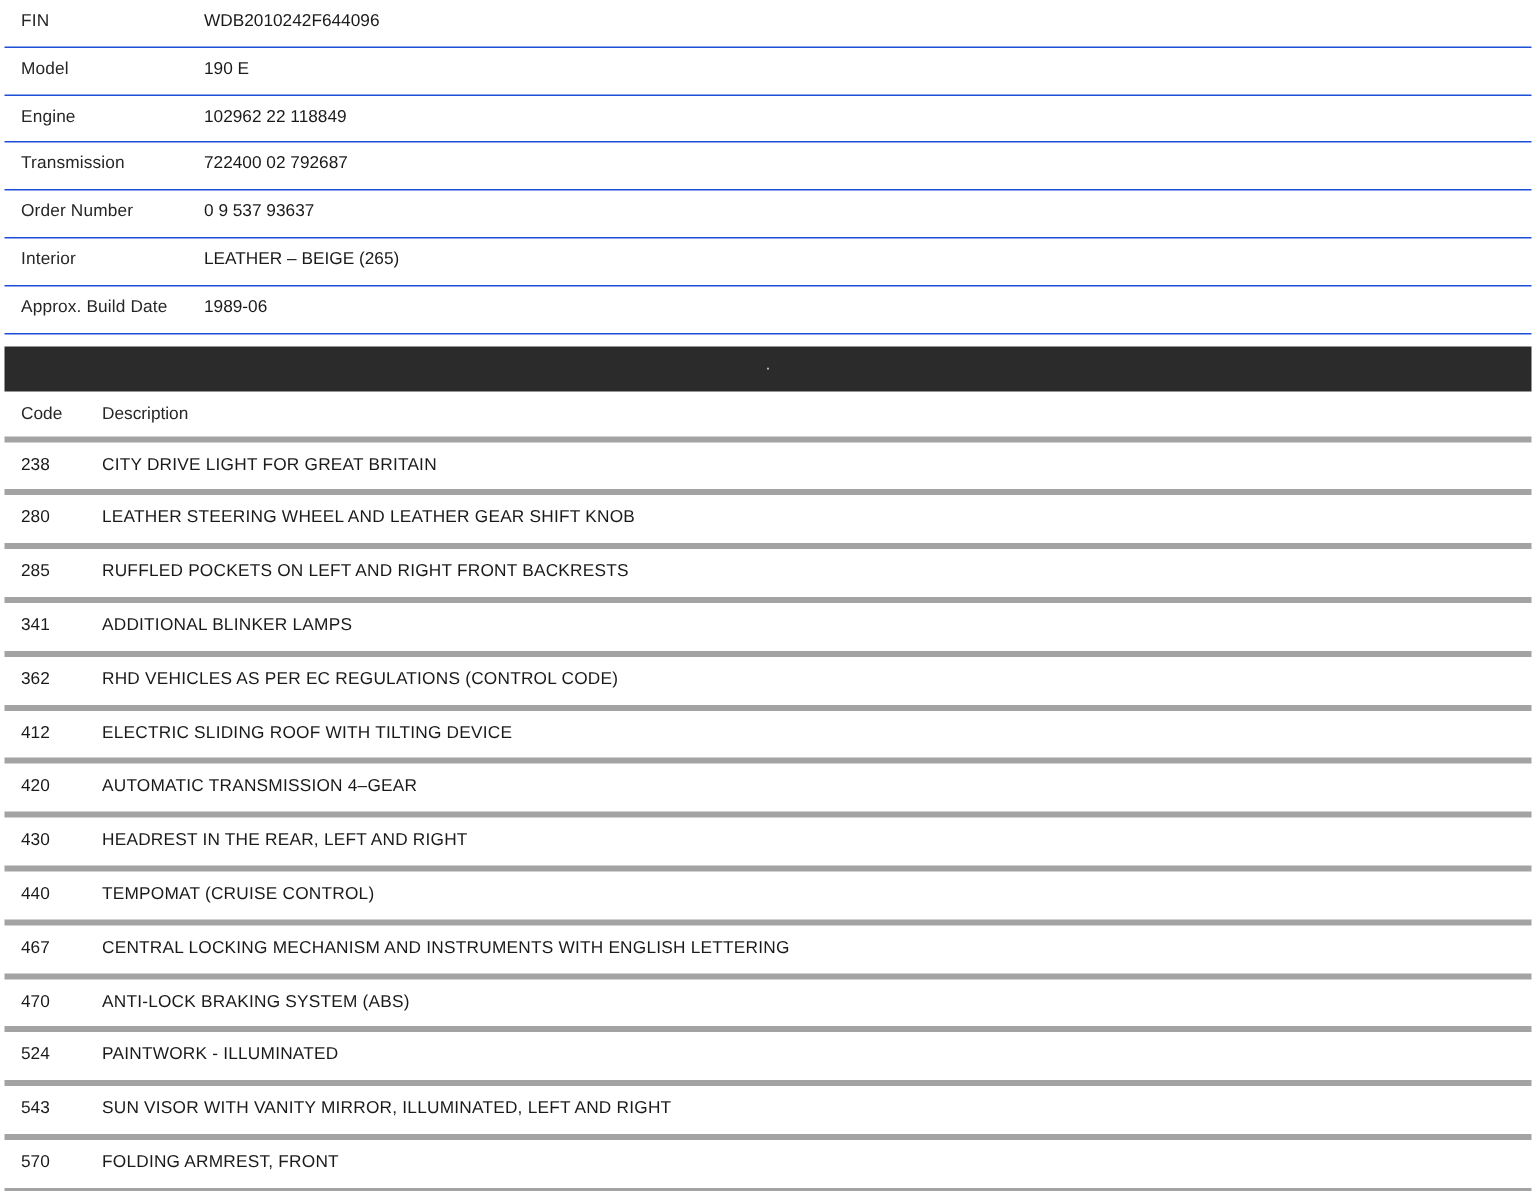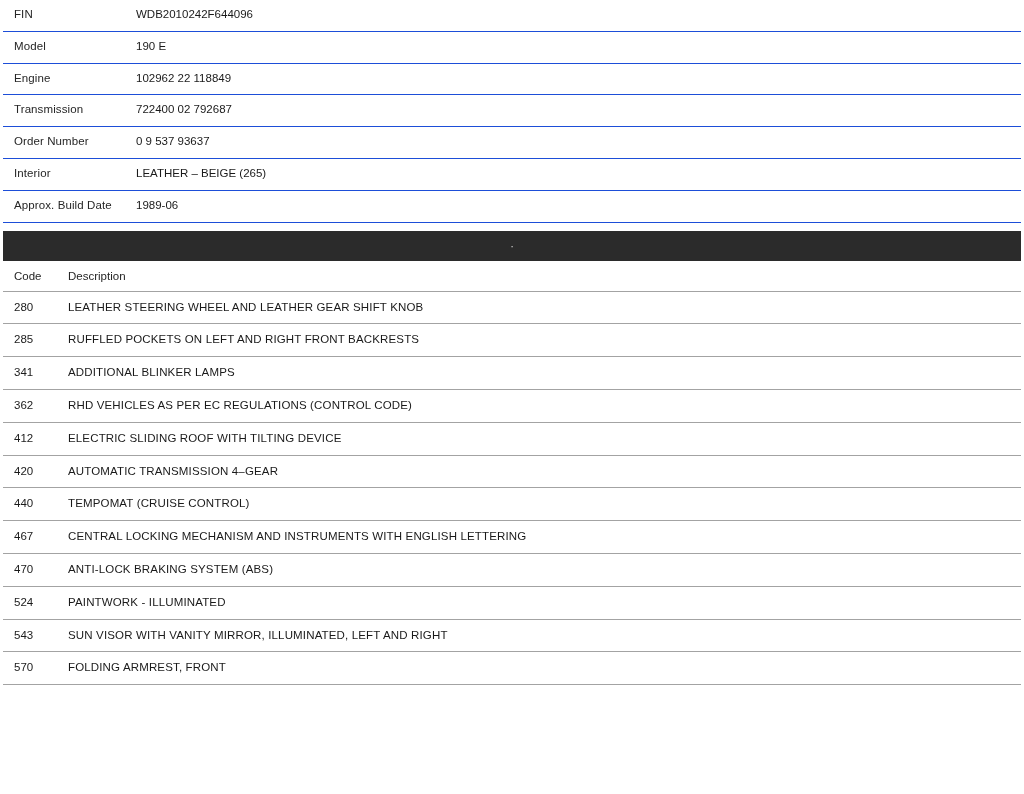--- a/index.html
+++ b/index.html
@@ -64,21 +64,21 @@
     line-height: 1;
   }
 
   
   table.codes {
     width: 100%;
     border-collapse: collapse;
     table-layout: fixed;
   }
   table.codes tr {
-    border-bottom: 1px solid #a3a3a3;
+    border-bottom: 4px solid #a3a3a3;
   }
   table.codes th {
     text-align: left;
     font-weight: normal;
     font-size: 11.5px;
     padding: 9px 0 9px 0;
     color: #262626;
   }
   table.codes th.c-code,
   table.codes td.c-code {
@@ -145,20 +145,24 @@
 
   <table class="codes">
     <thead>
       <tr>
         <th class="c-code">Code</th>
         <th class="c-desc">Description</th>
       </tr>
     </thead>
     <tbody>
       <tr>
+        <td class="c-code">238</td>
+        <td class="c-desc">CITY DRIVE LIGHT FOR GREAT BRITAIN</td>
+      </tr>
+      <tr>
         <td class="c-code">280</td>
         <td class="c-desc">LEATHER STEERING WHEEL AND LEATHER GEAR SHIFT KNOB</td>
       </tr>
       <tr>
         <td class="c-code">285</td>
         <td class="c-desc">RUFFLED POCKETS ON LEFT AND RIGHT FRONT BACKRESTS</td>
       </tr>
       <tr>
         <td class="c-code">341</td>
         <td class="c-desc">ADDITIONAL BLINKER LAMPS</td>
@@ -169,20 +173,24 @@
       </tr>
       <tr>
         <td class="c-code">412</td>
         <td class="c-desc">ELECTRIC SLIDING ROOF WITH TILTING DEVICE</td>
       </tr>
       <tr>
         <td class="c-code">420</td>
         <td class="c-desc">AUTOMATIC TRANSMISSION 4–GEAR</td>
       </tr>
       <tr>
+        <td class="c-code">430</td>
+        <td class="c-desc">HEADREST IN THE REAR, LEFT AND RIGHT</td>
+      </tr>
+      <tr>
         <td class="c-code">440</td>
         <td class="c-desc">TEMPOMAT (CRUISE CONTROL)</td>
       </tr>
       <tr>
         <td class="c-code">467</td>
         <td class="c-desc">CENTRAL LOCKING MECHANISM AND INSTRUMENTS WITH ENGLISH LETTERING</td>
       </tr>
       <tr>
         <td class="c-code">470</td>
         <td class="c-desc">ANTI-LOCK BRAKING SYSTEM (ABS)</td>

